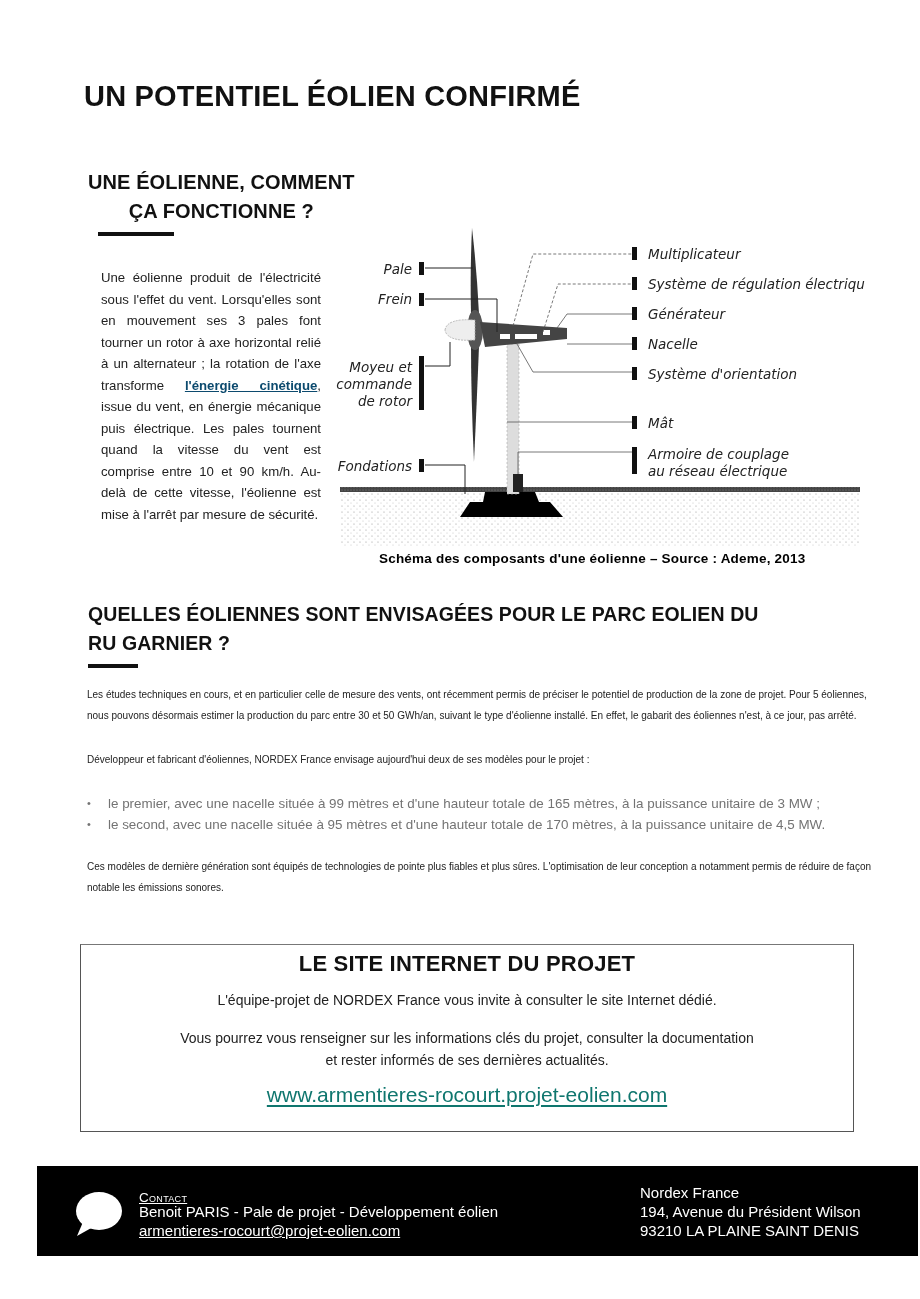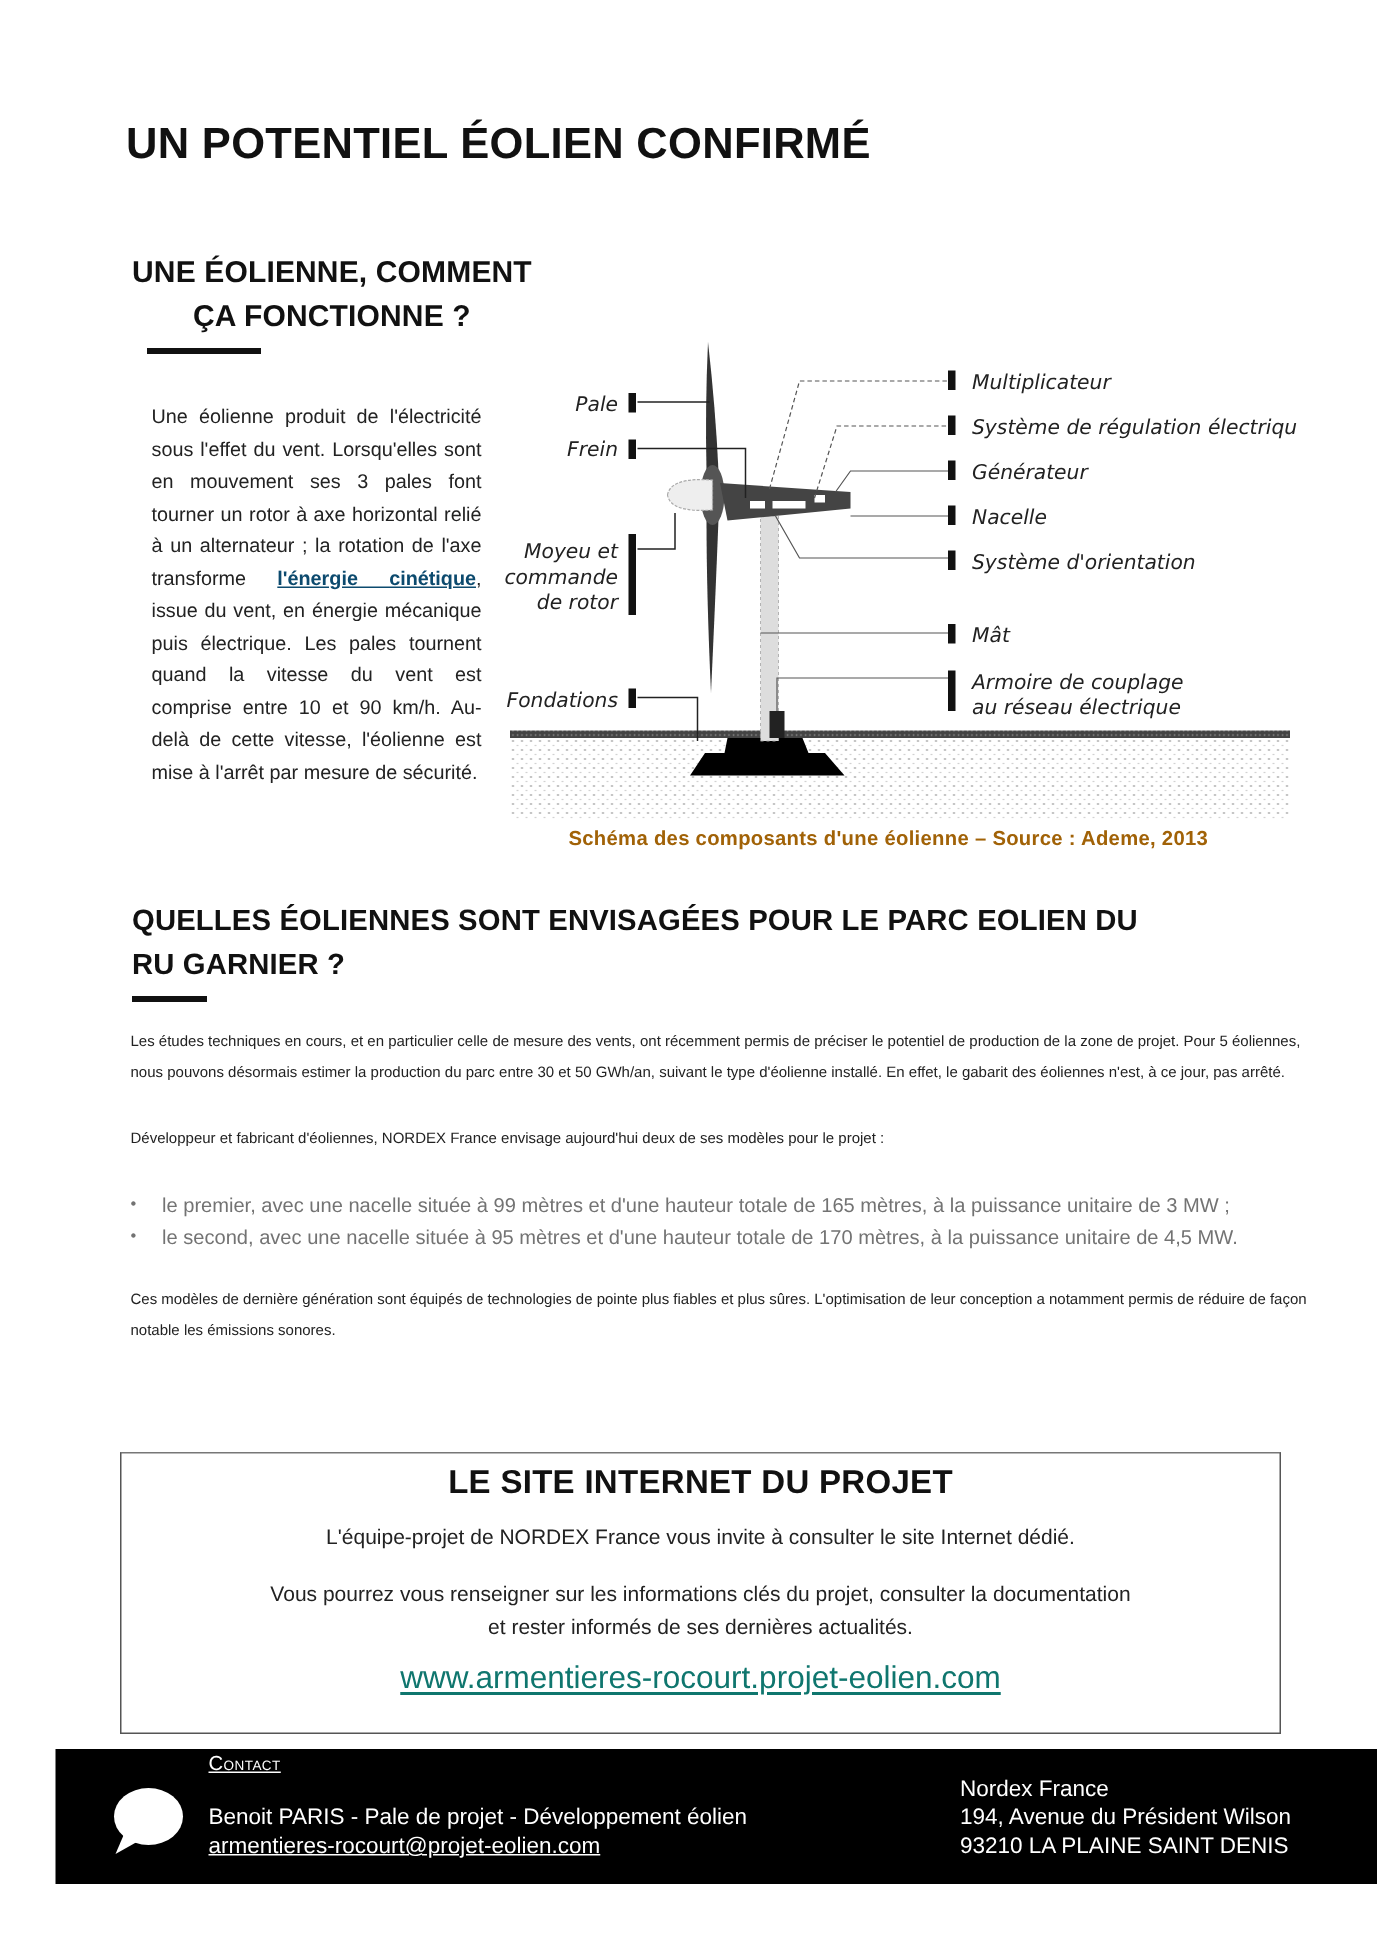--- a/index.html
+++ b/index.html
@@ -11,34 +11,34 @@
   .h1 { left:84px; top:80px; font-size:29px; font-weight:bold; letter-spacing:0.2px; }
   .h2 { font-size:20px; font-weight:bold; line-height:29px; letter-spacing:0.1px; }
   .rule { height:4px; background:#111; }
   .intro {
     left:101px; top:267px; width:220px; font-size:13.2px; line-height:21.5px;
     text-align:justify; color:#222;
   }
   .intro b { color:#0c4a6e;text-decoration:underline; }
   .diagram { left:335px; top:222px; width:530px; height:330px; }
   .diagram svg text { font-family:"DejaVu Sans", sans-serif; font-style:italic; font-size:13.5px; fill:#222; }
-  .caption { left:379px; top:551px; font-size:13.5px; font-weight:bold; color:#a16207; letter-spacing:0.2px; }
+  .caption { left:379px; top:551px; font-size:13.5px; font-weight:bold; color:#000000; letter-spacing:0.2px; }
   .body2 { left:87px; width:800px; font-size:10px; line-height:21px; color:#222; }
   .bullets { left:87px; width:810px; font-size:13.4px; line-height:21px; color:#737373; list-style:none; margin:0; padding:0; }
   .bullets li { position:relative; padding-left:21px; }
   .bullets li::before { content:"•"; position:absolute; left:0; top:0; font-size:11px; }
   .box {
     left:80px; top:944px; width:774px; height:188px; border:1px solid #555; border-top-color:#777;
-    text-align:center; box-sizing:border-box;margin-top:24px;
+    text-align:center; box-sizing:border-box;
   }
   .box-title { margin-top:6px; font-size:22px; font-weight:bold; letter-spacing:0.2px; }
   .box-p { font-size:14px; line-height:22px; color:#222; }
   .box-url { font-size:21px; color:#0f766e; text-decoration:underline; text-underline-offset:3px; }
   .footer { left:37px; top:1166px; width:881px; height:90px; background:#000; color:#fff; }
-  .footer .contact-head { position:absolute; left:102px; top:2px; font-size:13.5px; text-decoration:underline; font-variant:small-caps; letter-spacing:0.3px; }
+  .footer .contact-head { position:absolute; left:102px; top:24px; font-size:13.5px; text-decoration:underline; font-variant:small-caps; letter-spacing:0.3px; }
   .footer .line { position:absolute; font-size:15px; line-height:19px; }
 </style>
 </head>
 <body>
 
 <div class="abs h1">UN POTENTIEL ÉOLIEN CONFIRMÉ</div>
 
 <div class="abs h2" style="left:88px; top:168px;text-align:center;">
   <div>UNE ÉOLIENNE, COMMENT</div>
   <div>ÇA FONCTIONNE ?</div>

